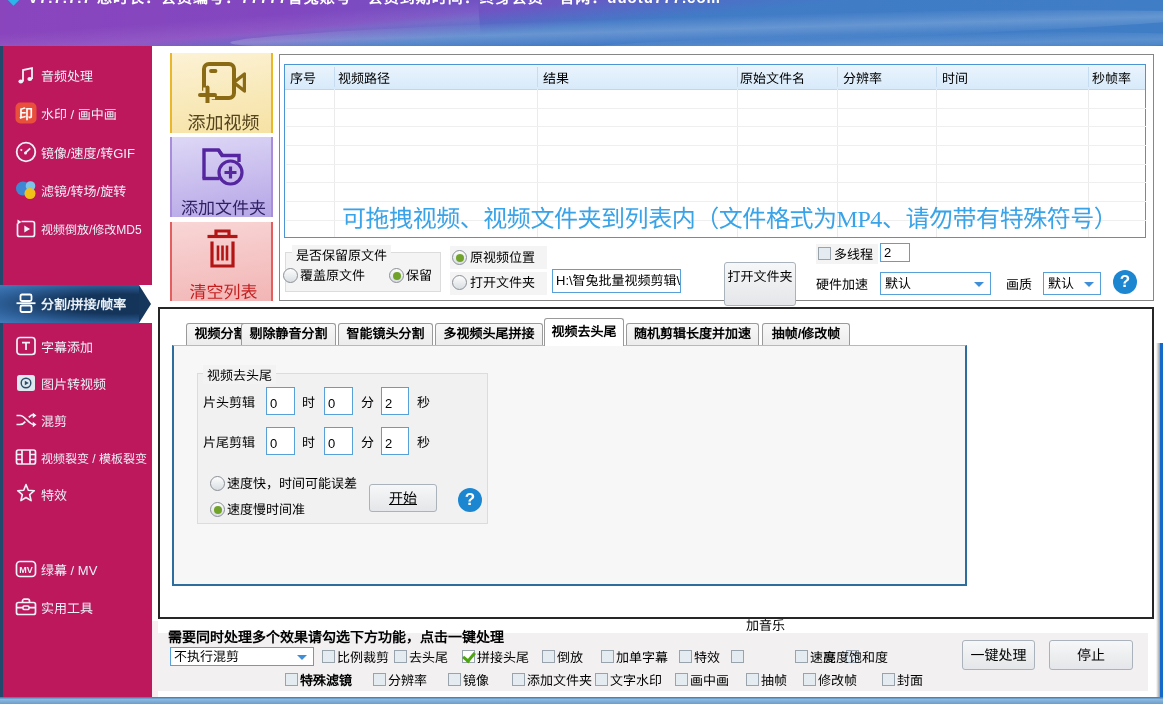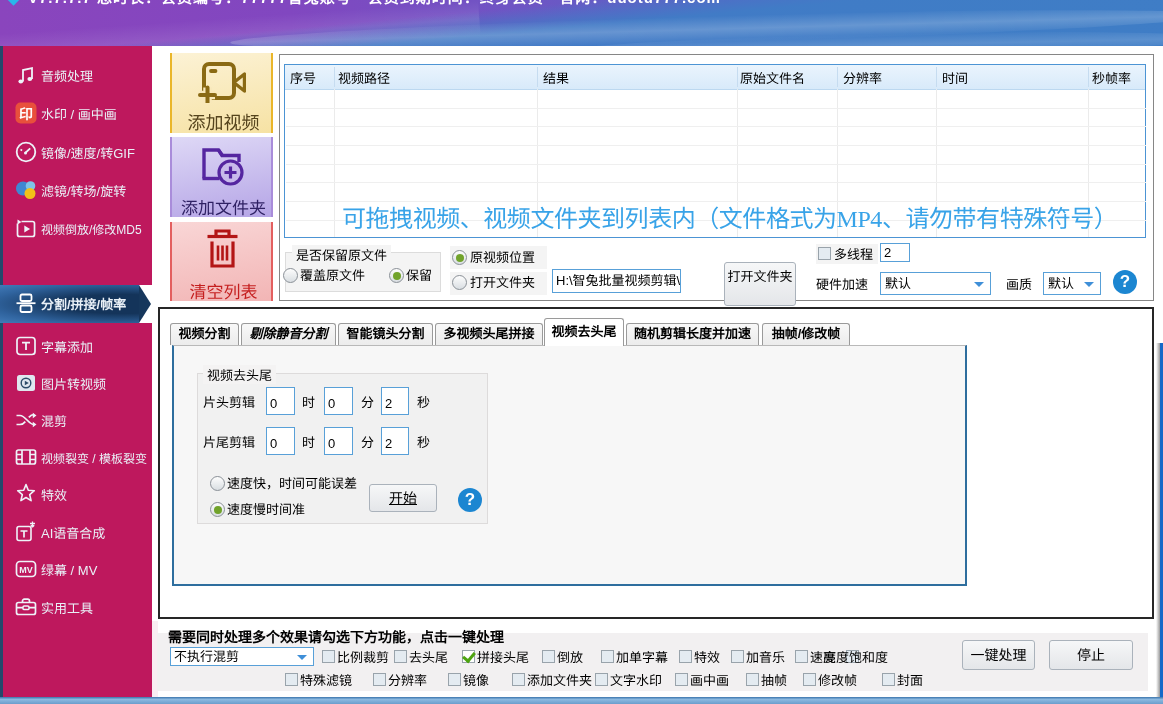--- a/index.html
+++ b/index.html
@@ -166,28 +166,20 @@
           <path d="M8 5v14M16 5v14" stroke="#eef3f9" stroke-width="1.7"></path>
           <path d="M2.5 9.5h5.5M2.5 14.5h5.5M16 9.5h5.5M16 14.5h5.5" stroke="#eef3f9" stroke-width="1.3"></path>
         </svg></span>
       <span class="tx" style="font-size:12px">视频裂变 / 模板裂变</span>
     </div>
   <div class="sit" style="top:429px">
       <span class="ic"><svg viewBox="0 0 24 24">
           <path d="M12 2.6l2.3 5.6 6 .5-4.6 4 1.4 5.9-5.1-3.1-5.1 3.1 1.4-5.9-4.6-4 6-.5z" fill="none" stroke="#eef3f9" stroke-width="1.6" stroke-linejoin="round"></path>
         </svg></span>
       <span class="tx">特效</span>
-    </div>
-  <div class="sit" style="top:467px">
-      <span class="ic"><svg viewBox="0 0 24 24">
-          <rect x="3" y="6.5" width="14" height="14" rx="2" fill="none" stroke="#eef3f9" stroke-width="1.6"></rect>
-          <path d="M6.5 11h7M10 11v6.5" stroke="#eef3f9" stroke-width="1.7" fill="none"></path>
-          <path d="M16 3.5h5M18.5 1.5v5.5m0 0l-1.7-1.7m1.7 1.7l1.7-1.7" stroke="#eef3f9" stroke-width="1.3" fill="none"></path>
-        </svg></span>
-      <span class="tx">AI语音合成</span>
     </div>
   <div class="sit" style="top:504px">
       <span class="ic"><svg viewBox="0 0 24 24">
           <rect x="2.5" y="4.5" width="19" height="15" rx="3.5" fill="none" stroke="#eef3f9" stroke-width="1.7"></rect>
           <text x="12" y="15.8" font-size="9" font-weight="bold" fill="#eef3f9" text-anchor="middle">MV</text>
         </svg></span>
       <span class="tx">绿幕 / MV</span>
     </div>
   <div class="sit" style="top:542px">
       <span class="ic"><svg viewBox="0 0 24 24">
@@ -281,22 +273,22 @@
 <div style="position:absolute;left:816px;top:244px;width:62px;height:20px;background:#f4f4f4;"></div>
 <div class="cb" style="left:818px;top:247px;"></div>
 <div class="lbl" style="left:834px;top:247px;">多线程</div>
 <div class="inp" style="left:880px;top:243px;width:30px;height:19px;line-height:17px;padding-left:3px;">2</div>
 <div class="lbl" style="left:816px;top:277px;">硬件加速</div>
 <div class="ddown" style="left:880px;top:272px;width:111px;height:23px;line-height:21px;padding-left:4px;">默认<span class="ar"></span></div>
 <div class="lbl" style="left:1006px;top:277px;">画质</div>
 <div class="ddown" style="left:1043px;top:272px;width:58px;height:23px;line-height:21px;padding-left:4px;">默认<span class="ar"></span></div>
 <div class="qmark" style="left:1113px;top:270px;">?</div>
 <div class="abs" id="tabbox"></div>
-<div class="tab" style="left:170px;width:69px;line-height:20px;">视频分割</div>
-<div class="tab" style="left:241px;width:95px;line-height:20px;font-style:italic;">剔除静音分割</div>
+<div class="tab" style="left:186px;width:69px;line-height:20px;">视频分割</div>
+<div class="tab" style="left:241px;width:95px;line-height:20px;">剔除静音分割</div>
 <div class="tab" style="left:338px;width:95px;line-height:20px;">智能镜头分割</div>
 <div class="tab" style="left:435px;width:108px;line-height:20px;">多视频头尾拼接</div>
 <div class="tab sel" style="left:544px;width:80px;line-height:26px;">视频去头尾</div>
 <div class="tab" style="left:626px;width:133px;line-height:20px;text-align:center;">随机剪辑长度并加速</div>
 <div class="tab" style="left:762px;width:88px;line-height:20px;">抽帧/修改帧</div>
 <div id="tpane"></div>
 <div class="gbox" style="left:197px;top:373px;width:289px;height:149px;background:#f1f1f1;border-color:#dddbdb;"></div>
 <div class="gtitle" style="left:203px;top:365px;background:#f4f3f3;">视频去头尾</div>
 <div class="lbl" style="left:203px;top:395px;">片头剪辑</div>
 <div class="inp" style="left:266px;top:387px;width:29px;height:28px;line-height:32px;padding-left:3px;">0</div>
@@ -329,27 +321,27 @@
 <div class="lbl" style="left:409px;top:650px;">去头尾</div>
 <div class="cb on" style="left:462px;top:650px;"></div>
 <div class="lbl" style="left:477px;top:650px;">拼接头尾</div>
 <div class="cb" style="left:542px;top:650px;"></div>
 <div class="lbl" style="left:557px;top:650px;">倒放</div>
 <div class="cb" style="left:601px;top:650px;"></div>
 <div class="lbl" style="left:616px;top:650px;">加单字幕</div>
 <div class="cb" style="left:679px;top:650px;"></div>
 <div class="lbl" style="left:694px;top:650px;">特效</div>
 <div class="cb" style="left:731px;top:650px;"></div>
-<div class="lbl" style="left:746px;top:650px;">加音乐</div>
+<div class="lbl" style="left:746px;top:618px;">加音乐</div>
 <div class="cb" style="left:795px;top:650px;"></div>
 <div class="lbl" style="left:810px;top:650px;">速度</div>
 <div class="cb" style="left:846px;top:650px;"></div>
 <div class="lbl" style="left:823px;top:650px;">亮度饱和度</div>
 <div class="cb" style="left:285px;top:673px;"></div>
-<div class="lbl" style="left:300px;top:673px;">特殊滤镜</div>
+<div class="lbl" style="left:300px;top:673px;font-weight:bold;">特殊滤镜</div>
 <div class="cb" style="left:373px;top:673px;"></div>
 <div class="lbl" style="left:388px;top:673px;">分辨率</div>
 <div class="cb" style="left:448px;top:673px;"></div>
 <div class="lbl" style="left:463px;top:673px;">镜像</div>
 <div class="cb" style="left:512px;top:673px;"></div>
 <div class="lbl" style="left:527px;top:673px;">添加文件夹</div>
 <div class="cb" style="left:595px;top:673px;"></div>
 <div class="lbl" style="left:610px;top:673px;">文字水印</div>
 <div class="cb" style="left:675px;top:673px;"></div>
 <div class="lbl" style="left:690px;top:673px;">画中画</div>

